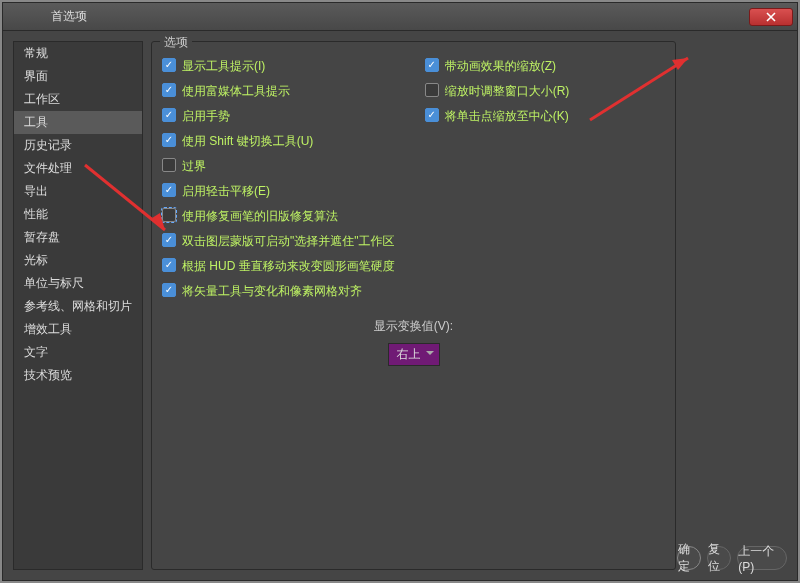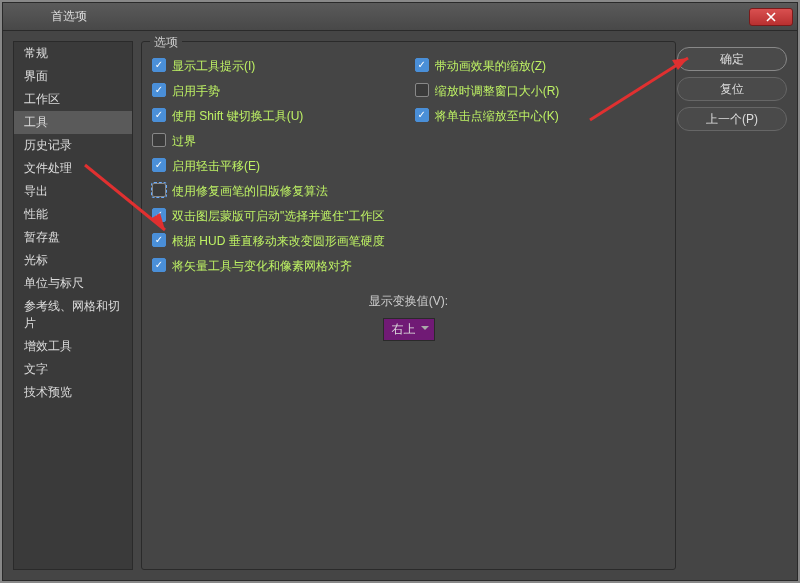--- a/index.html
+++ b/index.html
@@ -3,37 +3,37 @@
 <meta charset="utf-8">
 <style>
 * { box-sizing: border-box; margin: 0; padding: 0; font-family: "Microsoft YaHei", sans-serif; }
 body { background: #888; width: 800px; height: 583px; overflow: hidden; }
 .window { width: 796px; height: 579px; margin: 2px; background: #454545; border: 1px solid #2a2a2a; display: flex; flex-direction: column; }
 .titlebar { height: 28px; background: linear-gradient(#5a5a5a,#484848); display: flex; align-items: center; justify-content: space-between; padding: 0 4px 0 8px; border-bottom: 1px solid #2a2a2a; }
 .titlebar-title { color: #ddd; font-size: 12px; margin-left: 40px; }
 .close-btn { width: 44px; height: 18px; background: linear-gradient(#d95050,#b83030); border: 1px solid #7a1a1a; border-radius: 3px; display: flex; align-items: center; justify-content: center; cursor: pointer; }
 .close-btn svg { width: 10px; height: 10px; }
 .body { flex: 1; display: flex; padding: 10px; gap: 8px; }
-.sidebar { width: 120px; background: #3a3a3a; border: 1px solid #2a2a2a; overflow: auto; }
+.sidebar { width: 130px; background: #3a3a3a; border: 1px solid #2a2a2a; overflow: auto; }
 .sidebar-item { padding: 3px 10px; color: #ddd; font-size: 12px; cursor: pointer; }
 .sidebar-item.active { background: #5a5a5a; }
 .main { flex: 1; display: flex; gap: 1px; }
 .options-panel { flex: 1; border: 1px solid #2a2a2a; border-radius: 3px; padding: 4px 10px 10px 10px; position: relative; }
 .panel-title { position: absolute; top: -8px; left: 8px; background: #454545; padding: 0 4px; color: #ccc; font-size: 12px; }
 .options-grid { display: flex; gap: 30px; margin-top: 12px; }
 .col { display: flex; flex-direction: column; gap: 8px; }
 .check-row { display: flex; align-items: flex-start; gap: 6px; color: #bef264; font-size: 12px; }
 .chk { width: 14px; height: 14px; border: 1px solid #888; border-radius: 2px; display: flex; align-items: center; justify-content: center; background: #3a3a3a; cursor: pointer; }
 .chk.checked { background: #4a8fd8; border-color: #4a8fd8; }
 .chk.checked::after { content: "✓"; color: #fff; font-size: 10px; line-height: 1; }
 .chk.highlight { outline: 1px dashed #6af; }
 .dropdown-row { display: flex; align-items: center; gap: 8px; margin-top: 18px; color: #ccc; font-size: 12px; flex-direction: column; }
 .dropdown { background: #701a75; border: 1px solid #2a2a2a; padding: 2px 18px 2px 8px; color: #ddd; font-size: 12px; position: relative; cursor: pointer; }
 .dropdown::after { content: ""; position: absolute; right: 5px; top: 7px; border-left: 4px solid transparent; border-right: 4px solid transparent; border-top: 4px solid #aaa; }
-.buttons { width: 110px; display: flex; flex-direction: column; gap: 6px; padding-top: 6px; }
+.buttons { width: 110px; display: flex; flex-direction: row; gap: 6px; padding-top: 6px; align-items: flex-end; }
 .btn { height: 24px; border: 1px solid #666; border-radius: 12px; background: #4a4a4a; color: #ddd; font-size: 12px; display: flex; align-items: center; justify-content: center; cursor: pointer; }
 .btn:first-child { border-color: #888; }
 .arrow-line { stroke: #e03030; stroke-width: 3; fill: none; }
 .arrow-head { fill: #e03030; }
 svg.annot { position: absolute; top: 0; left: 0; width: 796px; height: 579px; pointer-events: none; }
 </style>
 </head>
 <body>
 
 <div class="window">
@@ -64,20 +64,24 @@
         <div class="sidebar-item">技术预览</div>
       </div>
     <div class="main">
       <div class="options-panel">
         <span class="panel-title">选项</span>
         <div class="options-grid">
           <div class="col" id="col-left">
               <div class="check-row">
                 <div class="chk checked"></div>
                 <span>显示工具提示(I)</span>
+              </div>
+              <div class="check-row">
+                <div class="chk checked"></div>
+                <span>使用富媒体工具提示</span>
               </div>
               <div class="check-row">
                 <div class="chk checked"></div>
                 <span>启用手势</span>
               </div>
               <div class="check-row">
                 <div class="chk checked"></div>
                 <span>使用 Shift 键切换工具(U)</span>
               </div>
               <div class="check-row">

